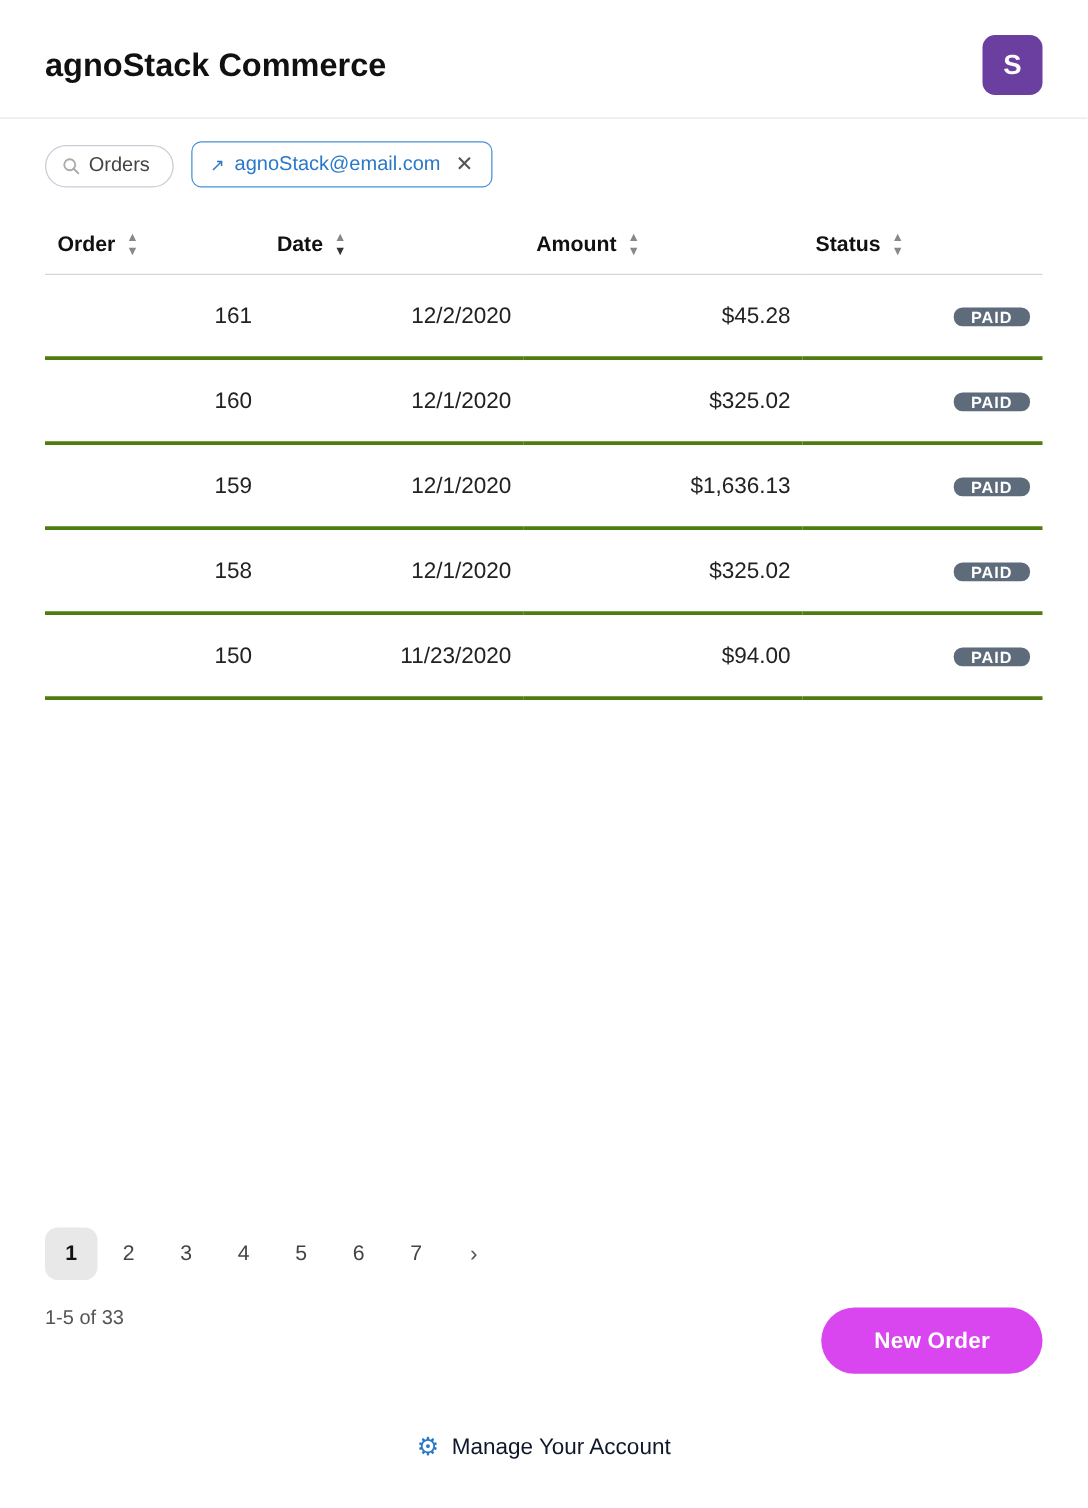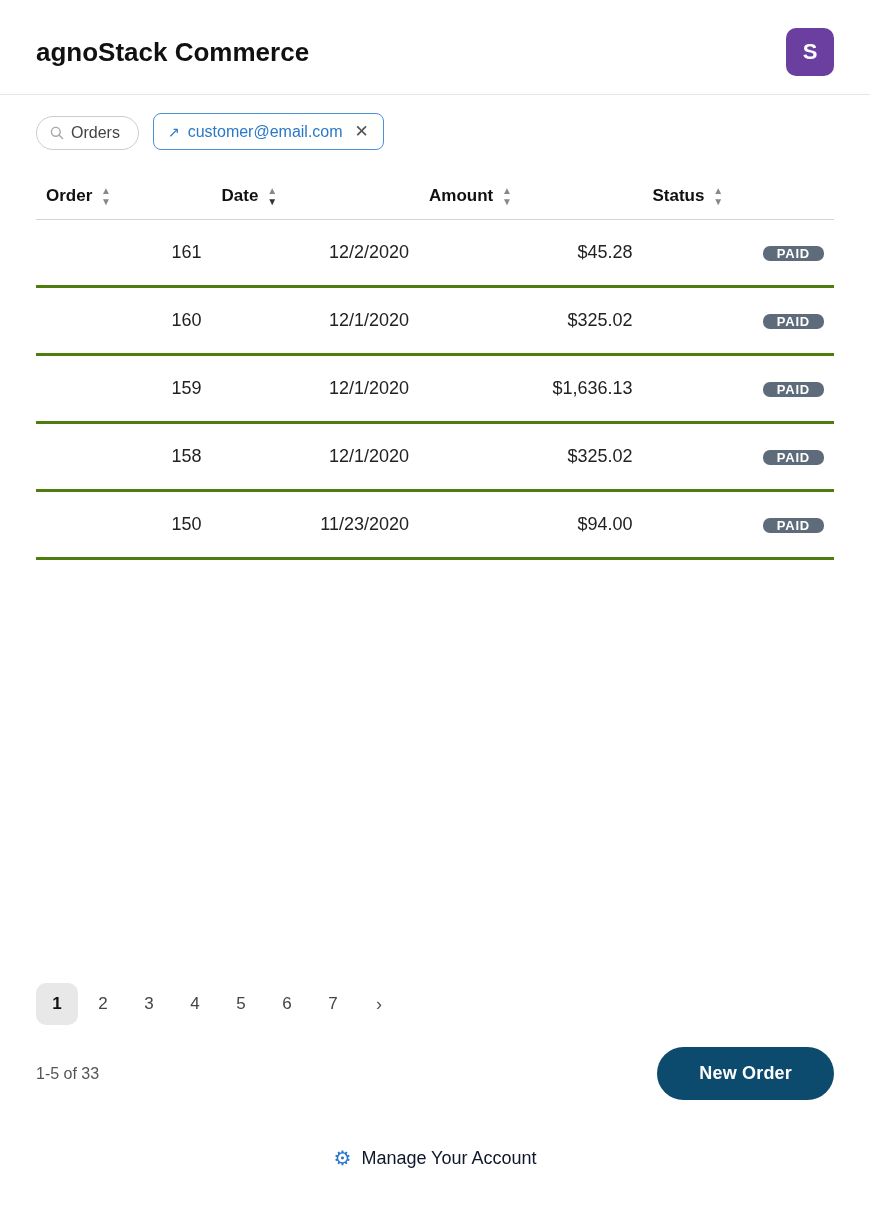--- a/index.html
+++ b/index.html
@@ -194,32 +194,32 @@
     }
 
     .page-next {
       font-size: 18px;
       color: #555;
     }
 
     
     .footer-row {
       display: flex;
-      align-items: center;
+      align-items: flex-start;
       justify-content: space-between;
       padding: 14px 36px 22px 36px;
     }
 
     .results-count {
       font-size: 16px;
       color: #555;
     }
 
     .new-order-btn {
-      background: #0c4a6e;
+      background: #d946ef;
       color: #fff;
       border: none;
       border-radius: 999px;
       padding: 16px 42px;
       font-size: 18px;
       font-weight: 600;
       cursor: pointer;
       letter-spacing: 0.01em;
     }
 
@@ -260,21 +260,21 @@
     <div class="search-pill">
       <svg class="search-icon-svg" viewBox="0 0 20 20" fill="none" xmlns="http://www.w3.org/2000/svg">
         <circle cx="8.5" cy="8.5" r="5.5" stroke="#555" stroke-width="1.8"></circle>
         <line x1="12.5" y1="12.5" x2="17" y2="17" stroke="#555" stroke-width="1.8" stroke-linecap="round"></line>
       </svg>
       <span>Orders</span>
     </div>
 
     <div class="customer-pill">
       <span class="external-icon">↗</span>
-      <span>customer@email.com</span>
+      <span>agnoStack@email.com</span>
       <span class="close-icon">✕</span>
     </div>
   </div>
 
   <div class="table-container">
     <table>
       <thead>
         <tr>
           <th class="col-number">
             <span>Order</span>

